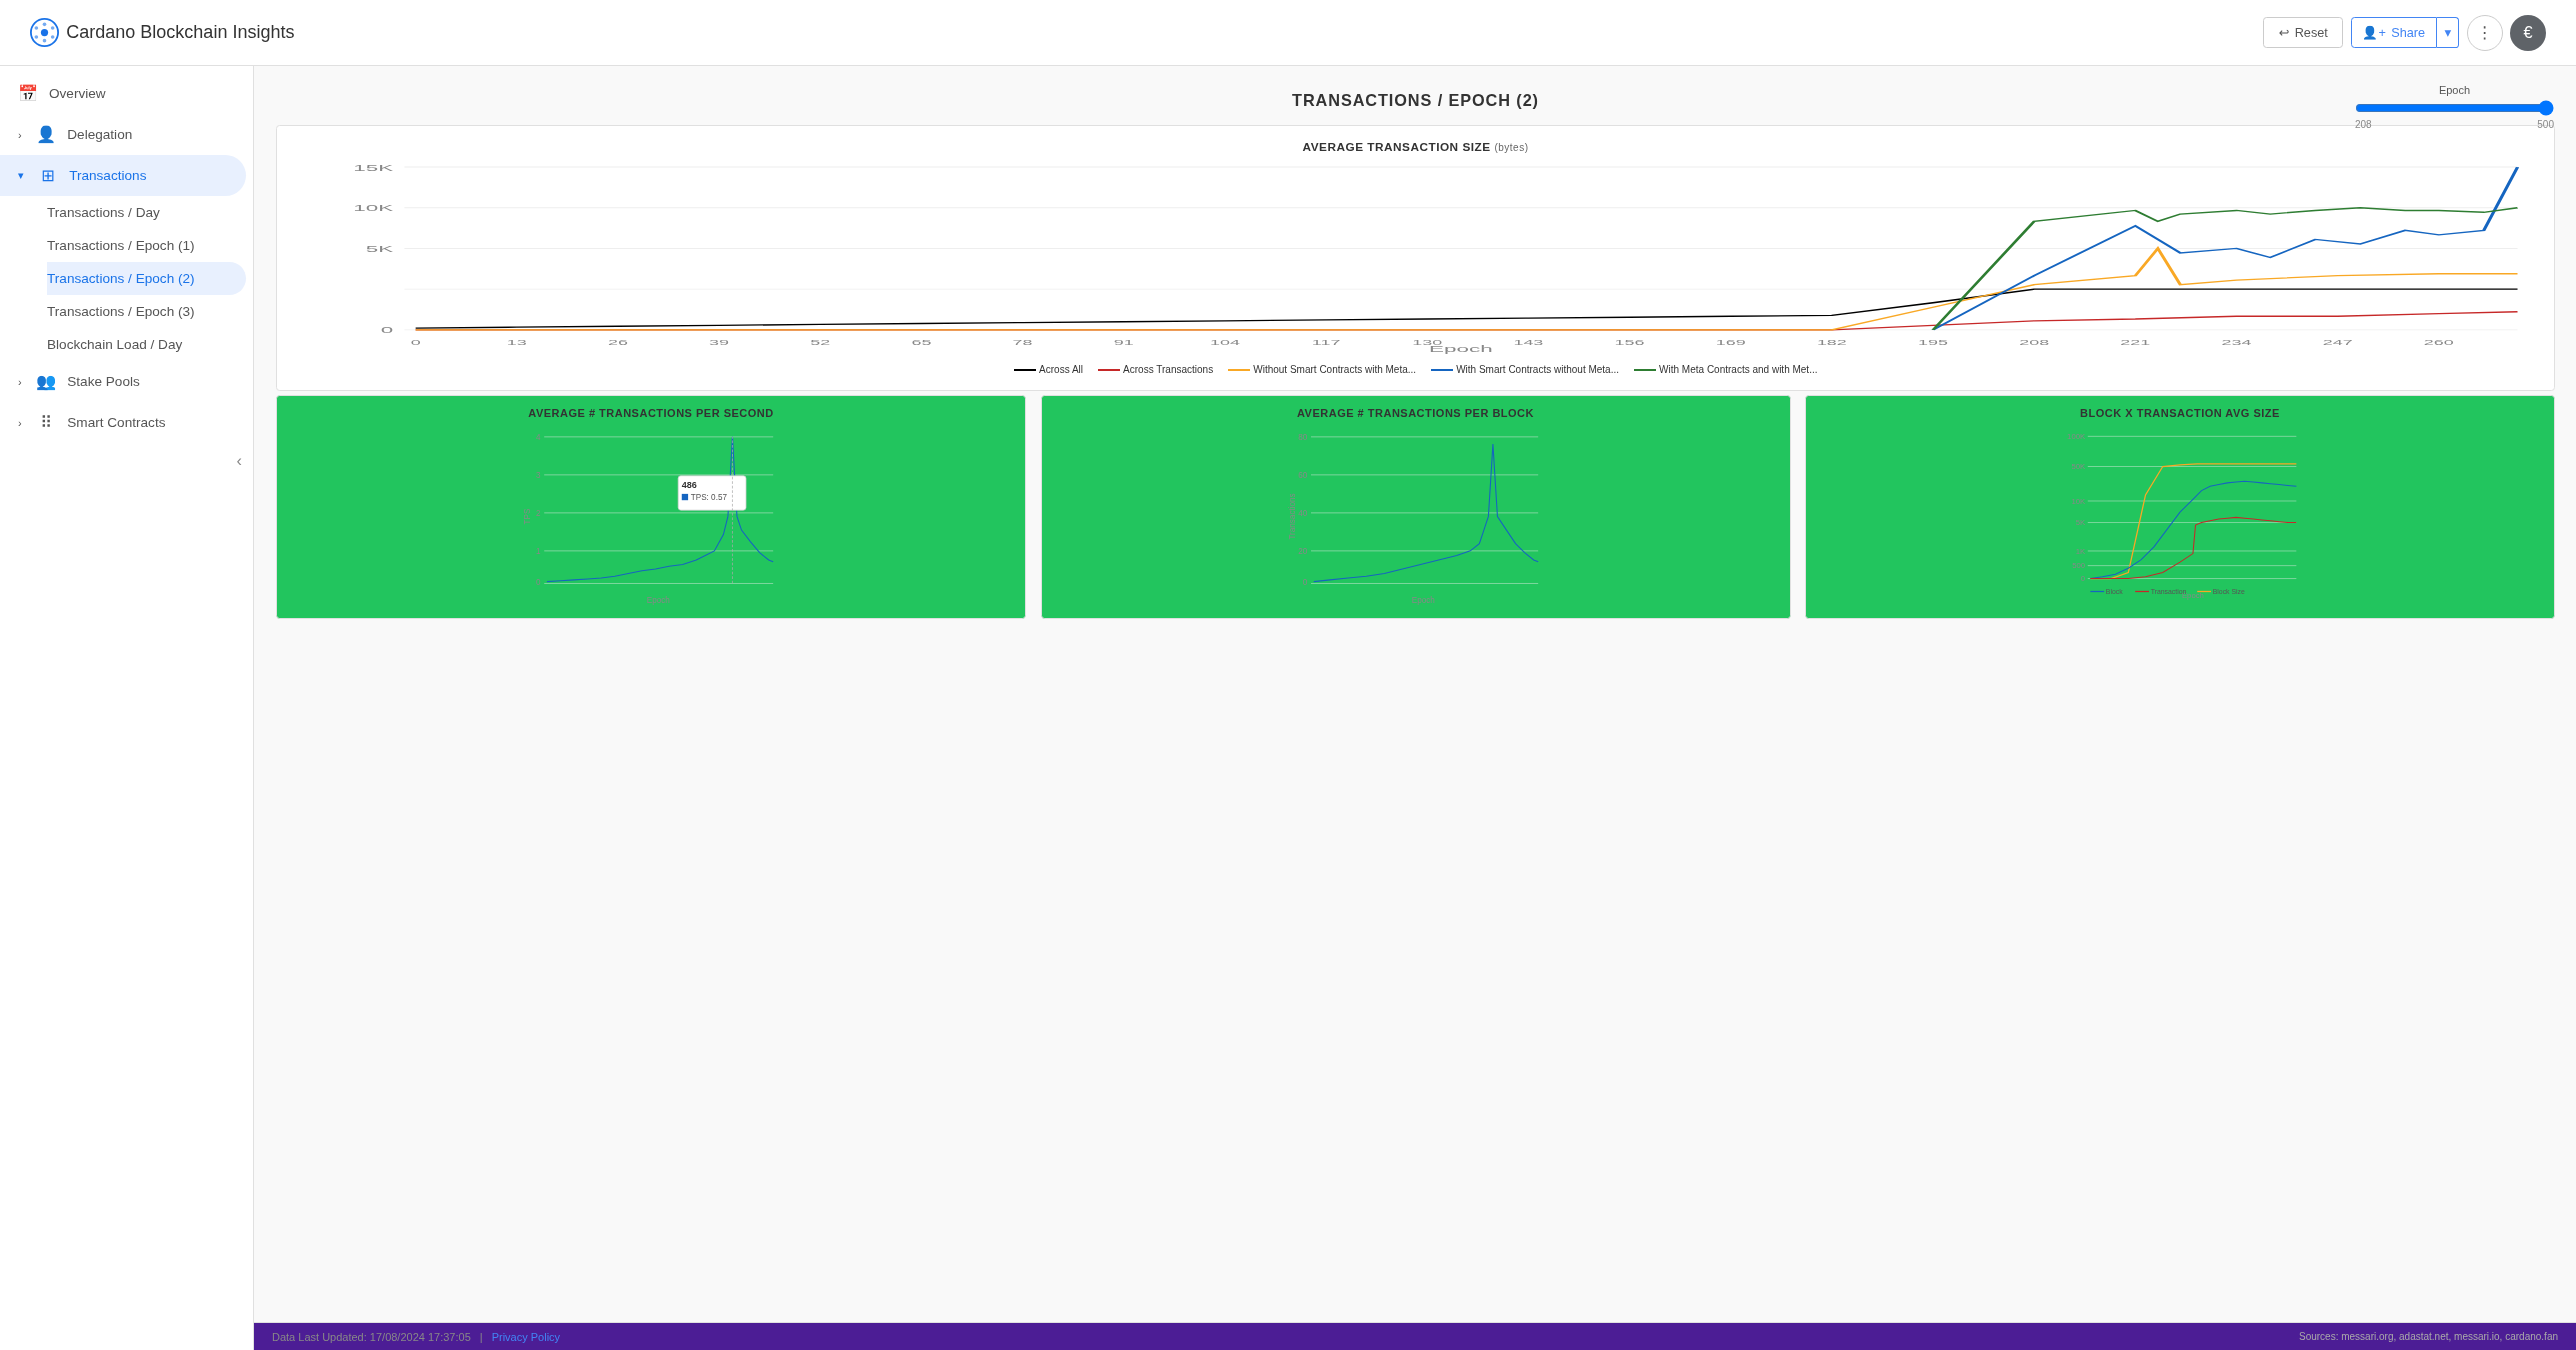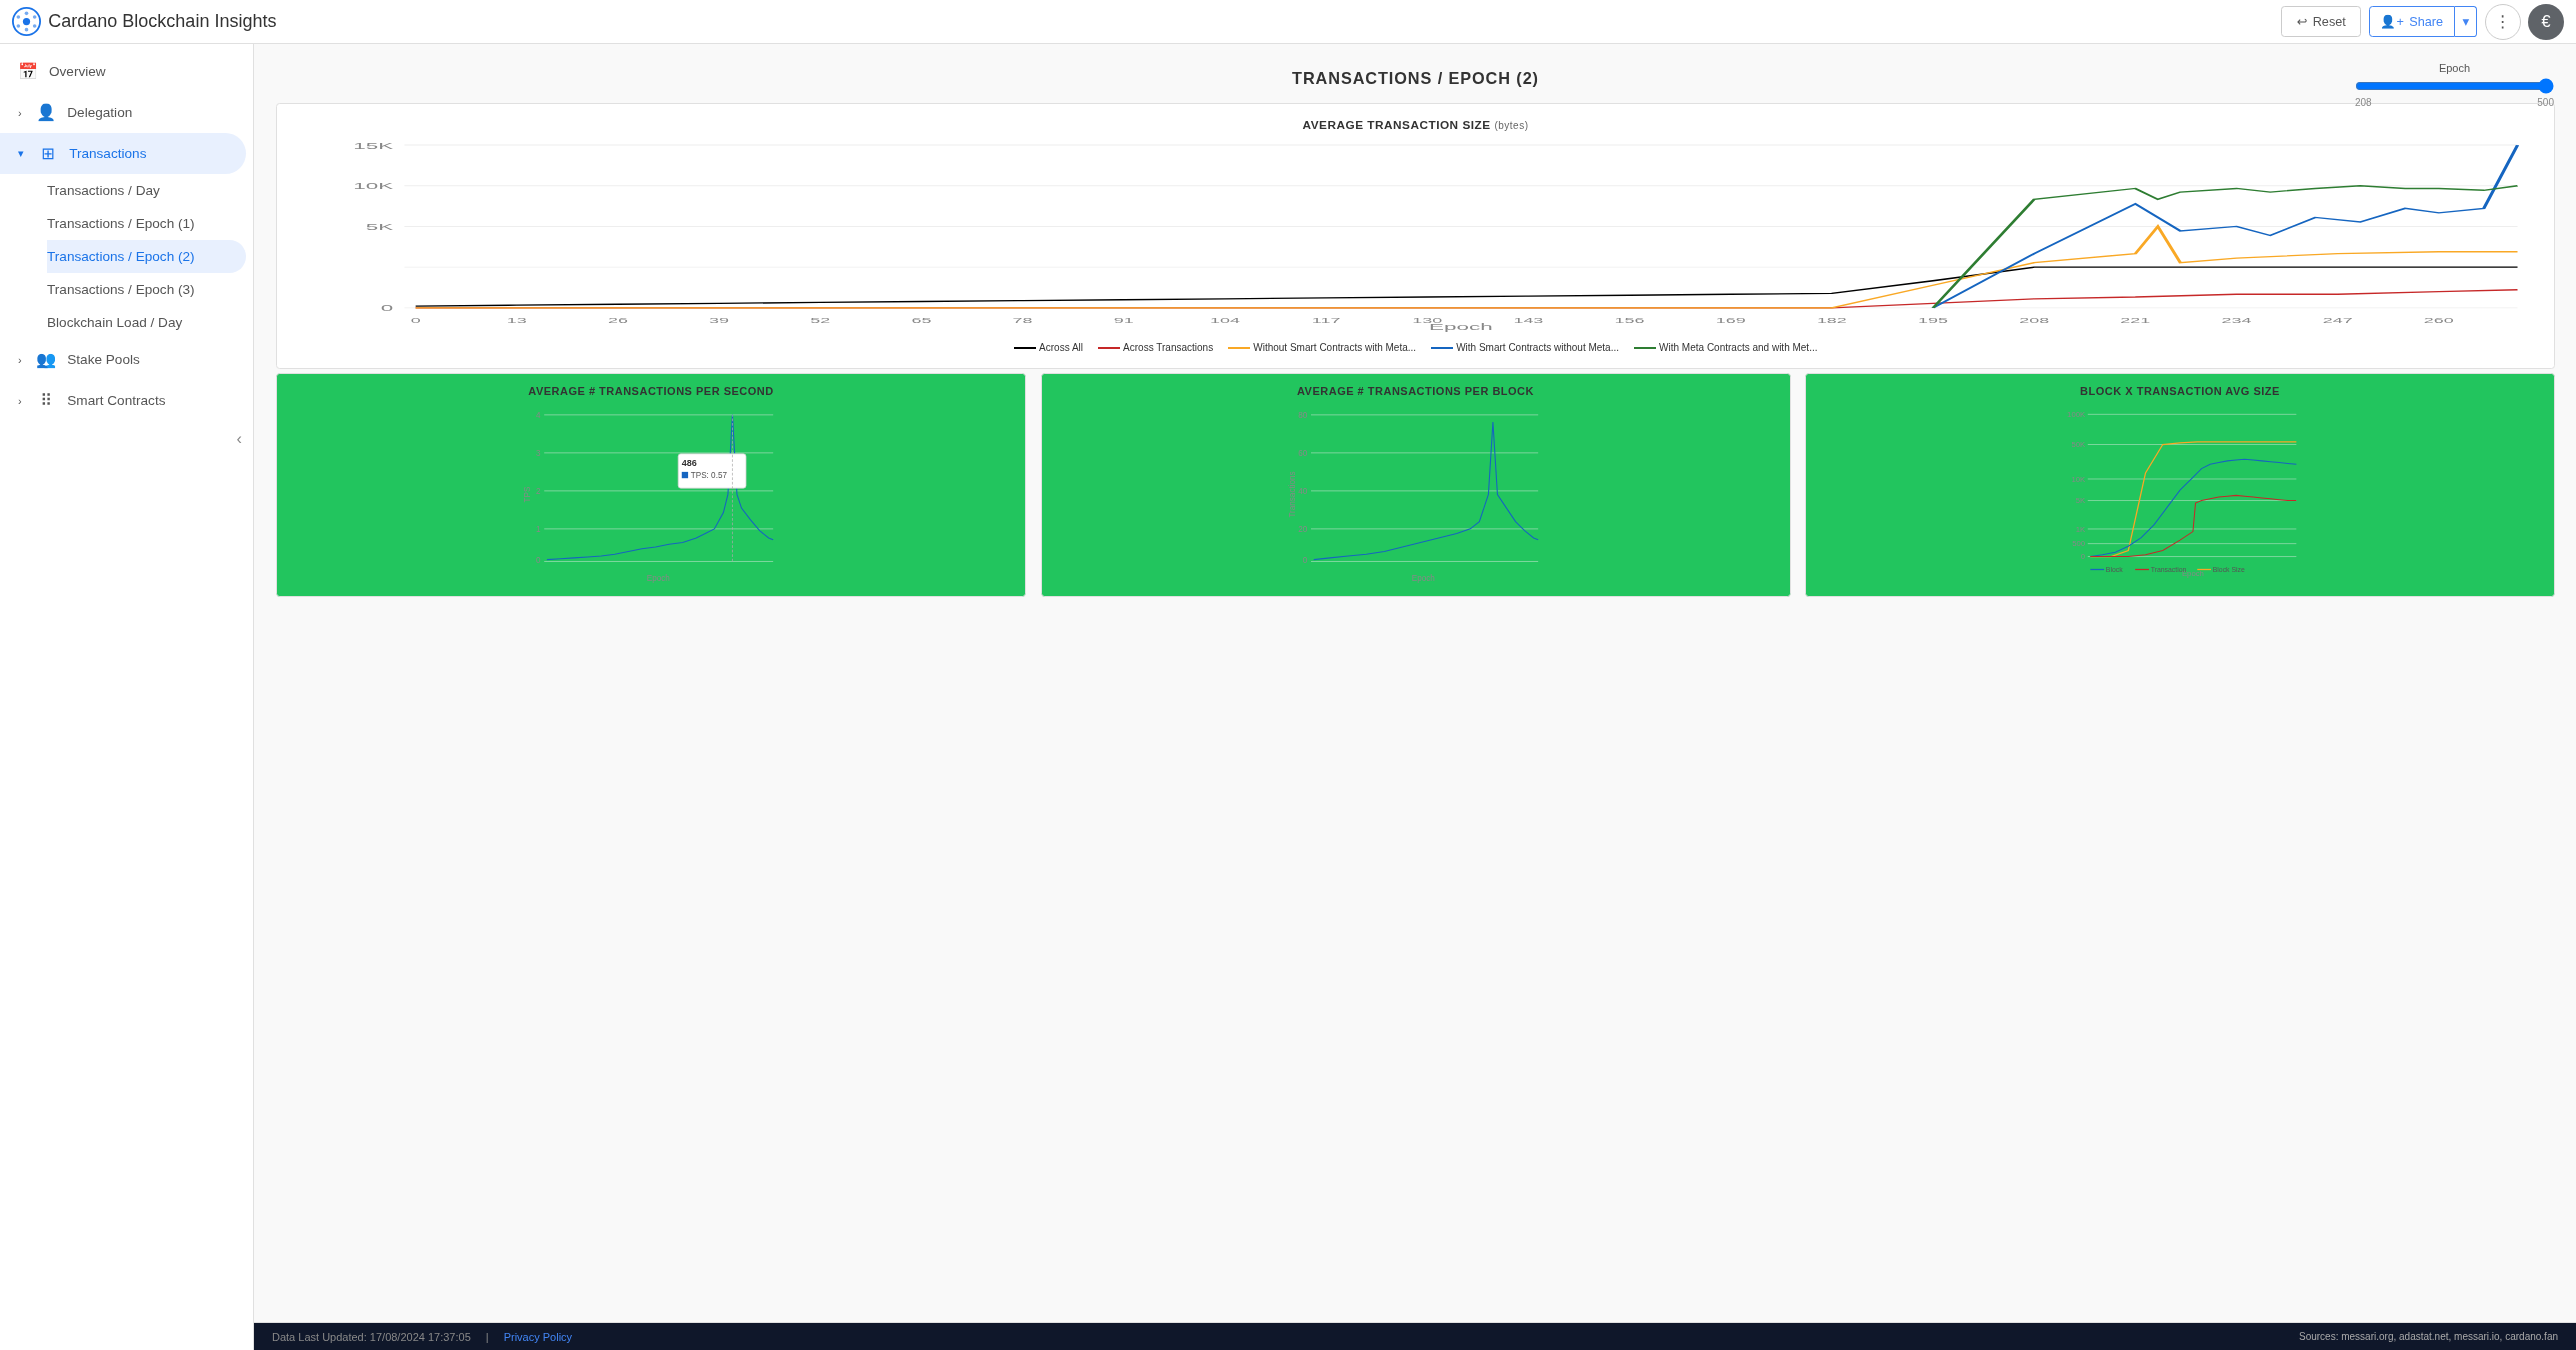--- a/index.html
+++ b/index.html
@@ -1,21 +1,21 @@
 <!DOCTYPE html>
 <html style="font-size:14.5px"><head>
   <meta charset="utf-8">
   <style>
     * { box-sizing: border-box; margin: 0; padding: 0; }
     body { font-family: 'Google Sans', Arial, sans-serif; background: #fff; color: #333; display: flex; flex-direction: column; height: 100vh; overflow: hidden; }
 
     
     .topnav {
-      display: flex; align-items: center; padding: 0 12px;
-      height: 44px; border-bottom: 0.9px solid #e0e0e0;
+      display: flex; align-items: center; padding: 0 30px;
+      height: 66px; border-bottom: 0.9px solid #e0e0e0;
       background: #fff; flex-shrink: 0;
     }
     .topnav-logo { display: flex; align-items: center; gap: 7.3px; flex: 1; }
     .topnav-logo-icon { width: 29px; height: 29px; }
     .topnav-title { font-size: 18px; font-weight: 500; color: #333; }
     .topnav-actions { display: flex; align-items: center; gap: 7.3px; }
     .btn-reset {
       display: flex; align-items: center; gap: 5.4px;
       border: 0.9px solid #ccc; background: #fff;
       padding: 7.3px 14.5px; border-radius: 3.6px; cursor: pointer;
@@ -104,23 +104,23 @@
 
     
     .charts-row { display: flex; gap: 14.5px; }
     .chart-box { flex: 1; background: #22c55e; border: 0.9px solid #e0e0e0; border-radius: 3.6px; padding: 11px; }
     .chart-box-title { font-size: 11px; font-weight: 700; text-align: center; letter-spacing: 0.5px; color: #333; margin-bottom: 7.3px; }
     .chart-box-area { width: 100%; height: 181px; position: relative; }
 
     
     .footer {
       position: fixed; bottom: 0; left: 254px; right: 0;
-      background: #0f172a; border-top: 0.9px solid #e0e0e0;
+      background: #4c1d95; border-top: 0.9px solid #e0e0e0;
       padding: 7.3px 18px; font-size: 11px; color: #888;
-      display: flex; align-items: center; gap: 15px;
+      display: flex; align-items: center; gap: 9px;
     }
     .footer a { color: #4285f4; text-decoration: none; }
 
     input[type="range"] { width: 100%; }
   </style>
 </head>
 <body>
 
 <div class="topnav">
   <div class="topnav-logo">

